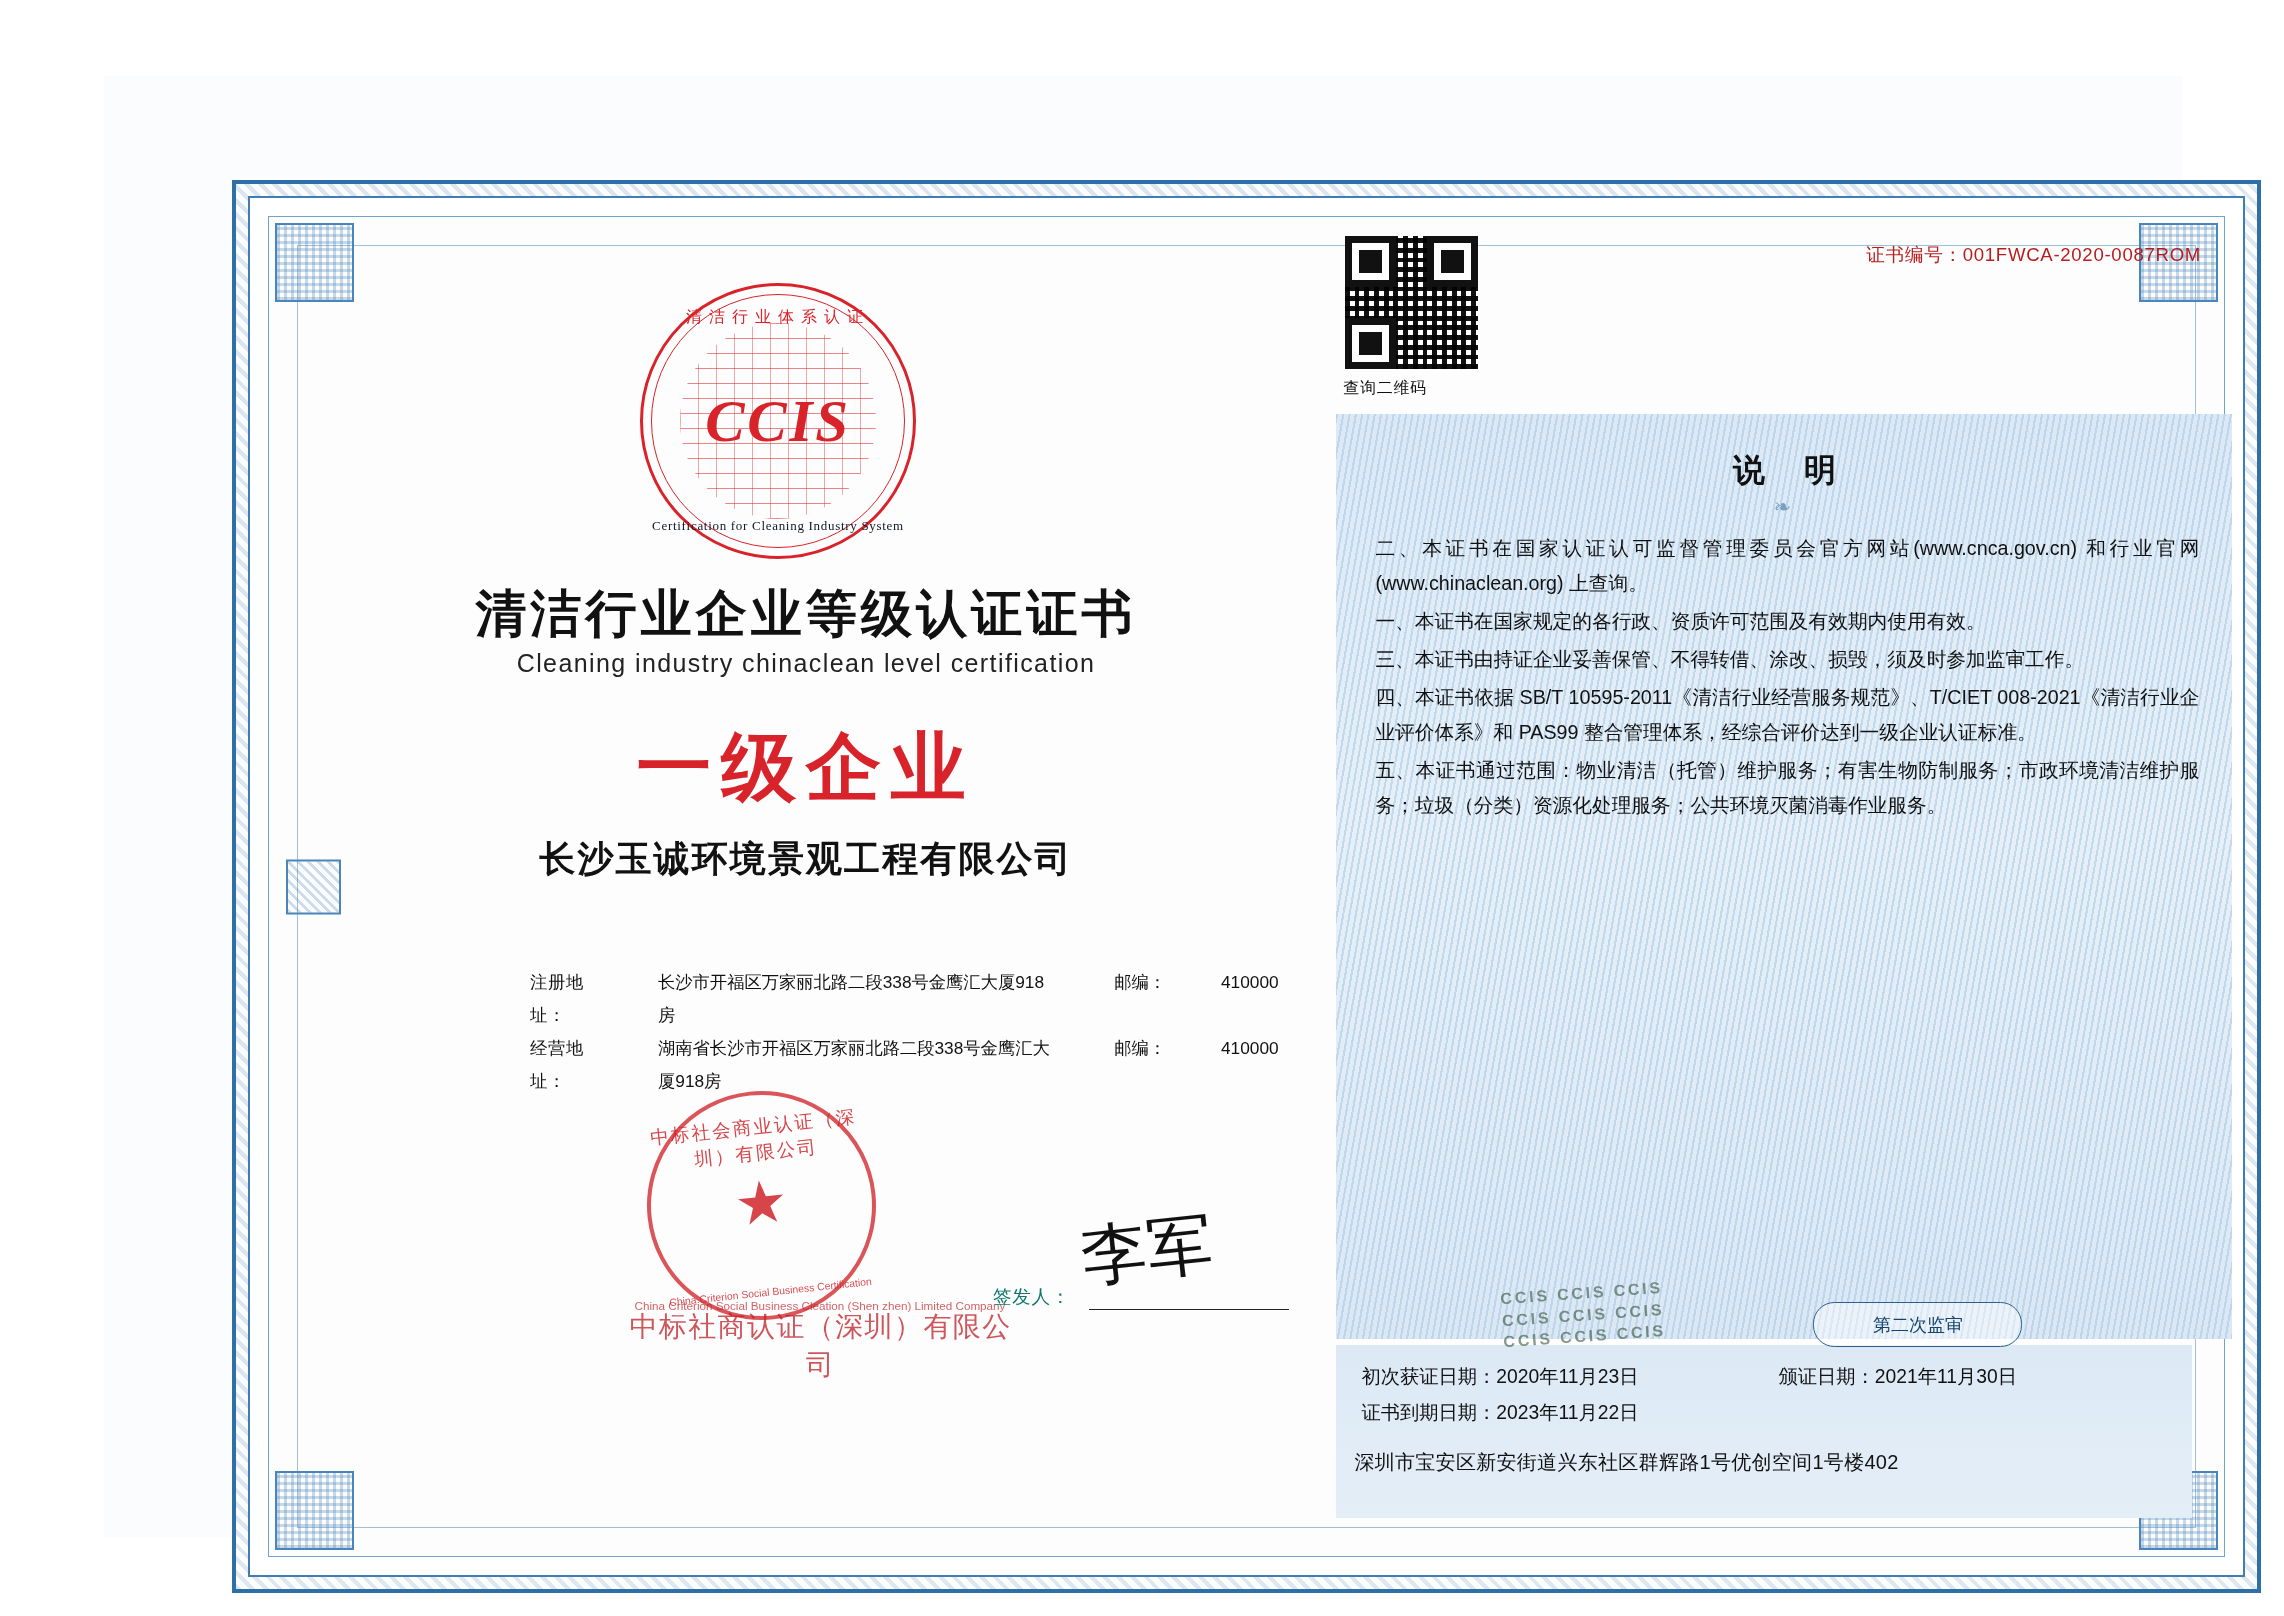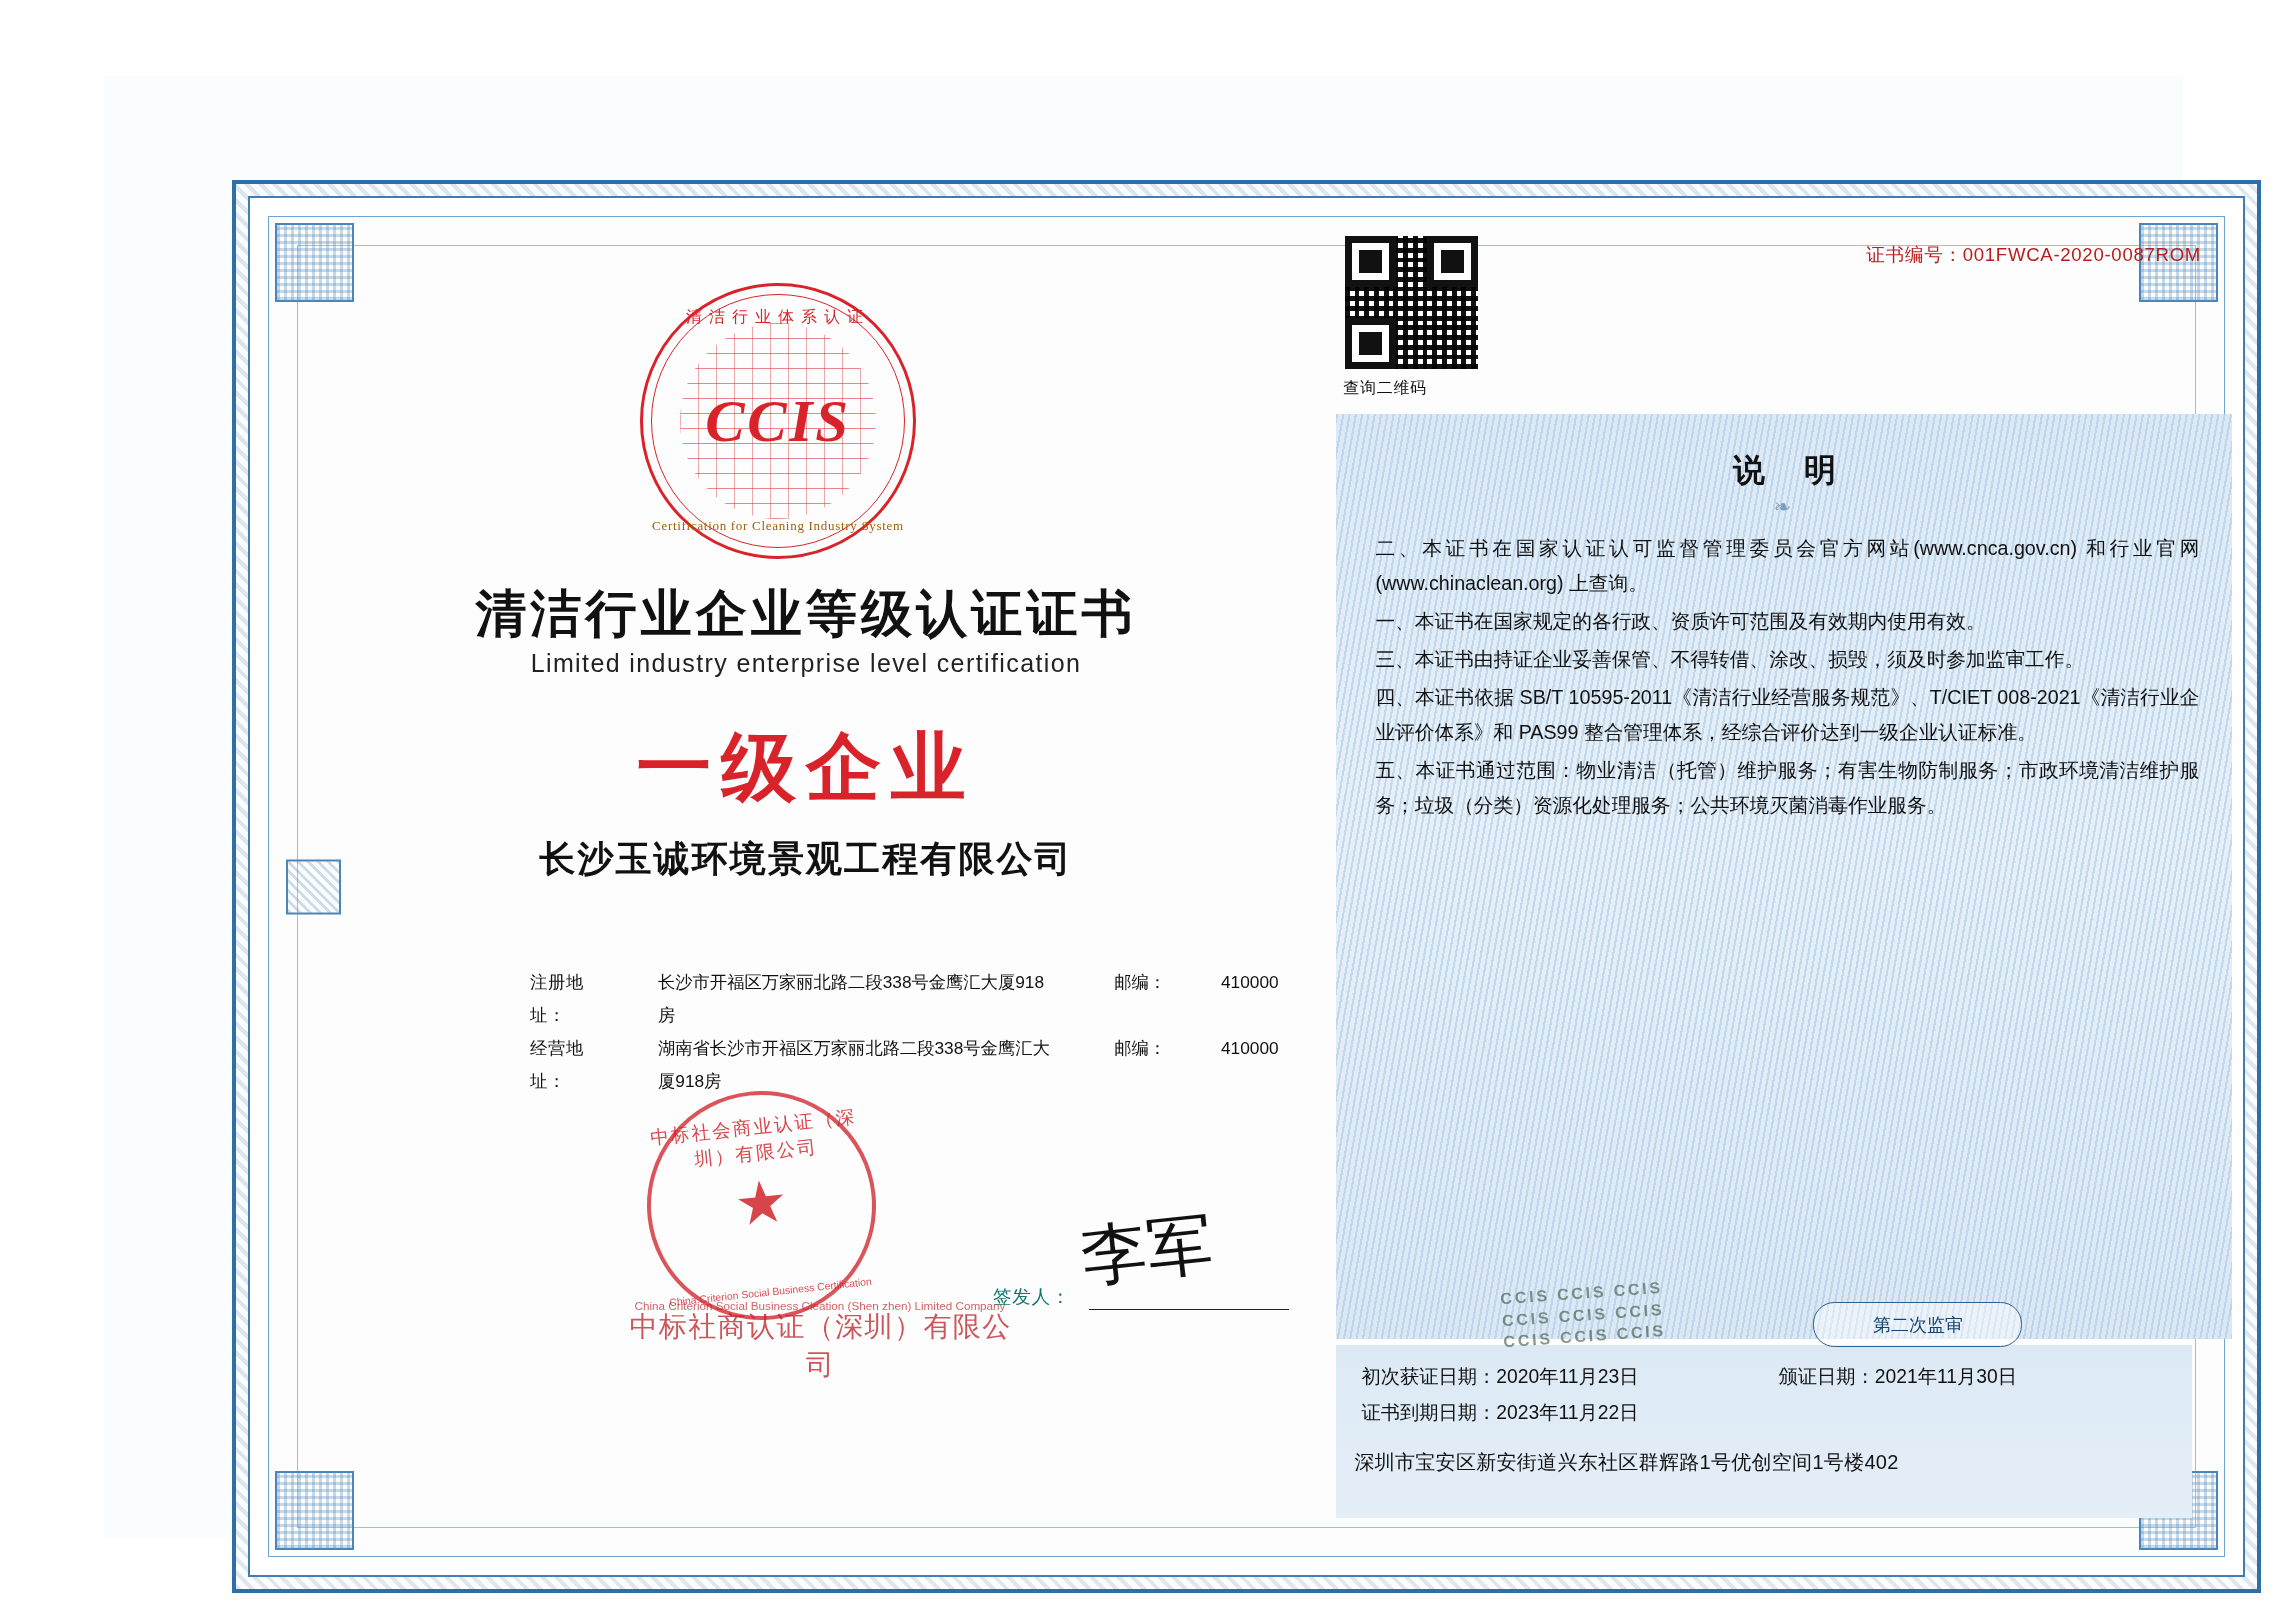--- a/index.html
+++ b/index.html
@@ -95,21 +95,21 @@
     position:absolute;left:0;right:0;top:104px;text-align:center;
     font-size:59px;font-weight:bold;font-style:italic;color:#d8232a;
     letter-spacing:2.8px;font-family:"Liberation Serif",serif;
   }
   .ccis-top-arc{
     position:absolute;left:0;right:0;top:23.5px;text-align:center;
     font-size:16px;color:#d8232a;letter-spacing:7px;
   }
   .ccis-bottom-arc{
     position:absolute;left:0;right:0;bottom:25px;text-align:center;
-    font-size:13px;color:#a16207;letter-spacing:0.7px;
+    font-size:13px;color:#0f172a;letter-spacing:0.7px;
     font-family:"Liberation Serif",serif;
   }
 
   .cert-title-cn{
     position:absolute;left:0;top:318px;width:1008px;text-align:center;
     font-size:51px;font-weight:bold;color:#111;letter-spacing:4.1px;
   }
   .cert-title-en{
     position:absolute;left:0;top:387px;width:1008px;text-align:center;
     font-size:25px;color:#222;letter-spacing:1.4px;
@@ -271,21 +271,21 @@
         <div class="ccis-logo">
           <div class="ccis-ring"></div>
           <div class="ccis-ring2"></div>
           <div class="ccis-globe"></div>
           <div class="ccis-top-arc">清洁行业体系认证</div>
           <div class="ccis-text">CCIS</div>
           <div class="ccis-bottom-arc">Certification for Cleaning Industry System</div>
         </div>
 
         <div class="cert-title-cn">清洁行业企业等级认证证书</div>
-        <div class="cert-title-en">Limited industry enterprise level certification</div>
+        <div class="cert-title-en">Cleaning industry chinaclean level certification</div>
         <div class="grade">一级企业</div>
         <div class="company">长沙玉诚环境景观工程有限公司</div>
 
         <div class="addr">
           <div class="addr-row">
             <span class="addr-label">注册地址：</span>
             <span class="addr-value">长沙市开福区万家丽北路二段338号金鹰汇大厦918房</span>
             <span class="addr-zip-label">邮编：</span>
             <span class="addr-zip">410000</span>
           </div>

